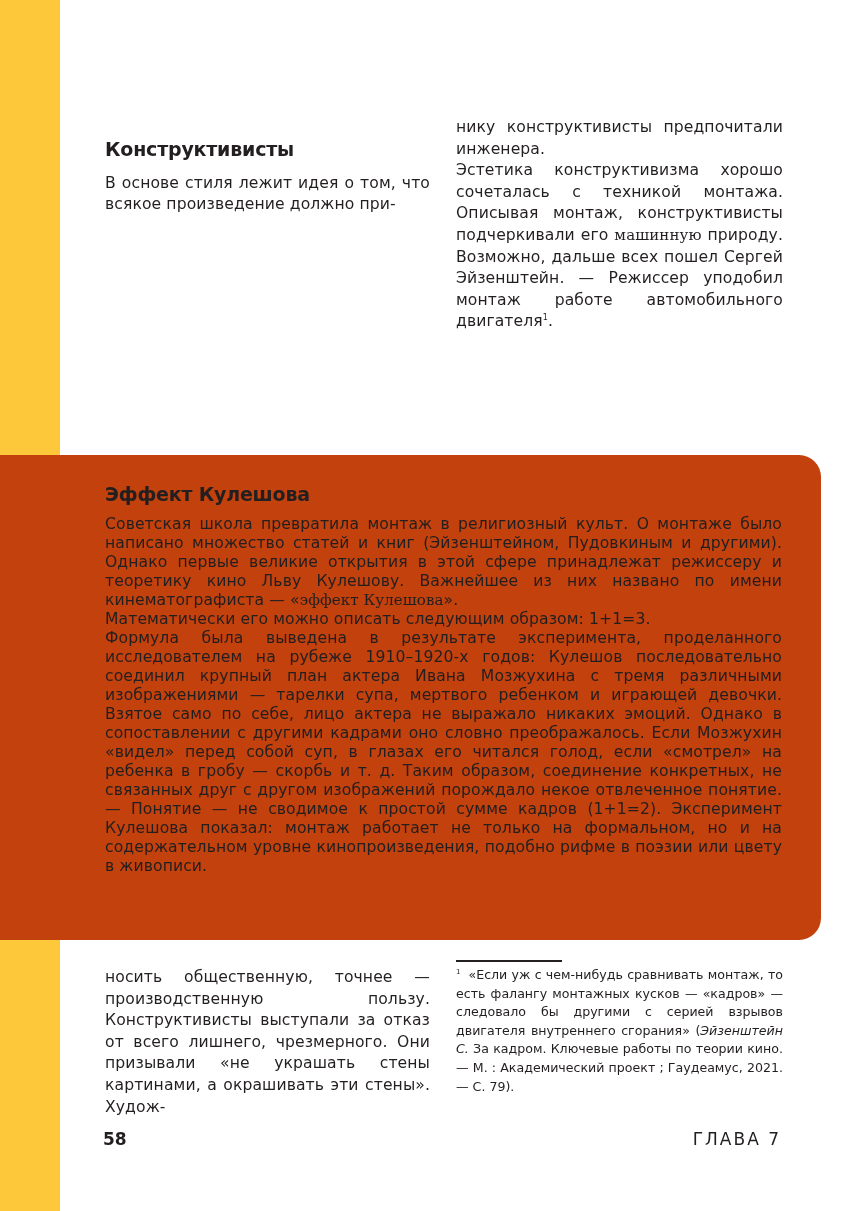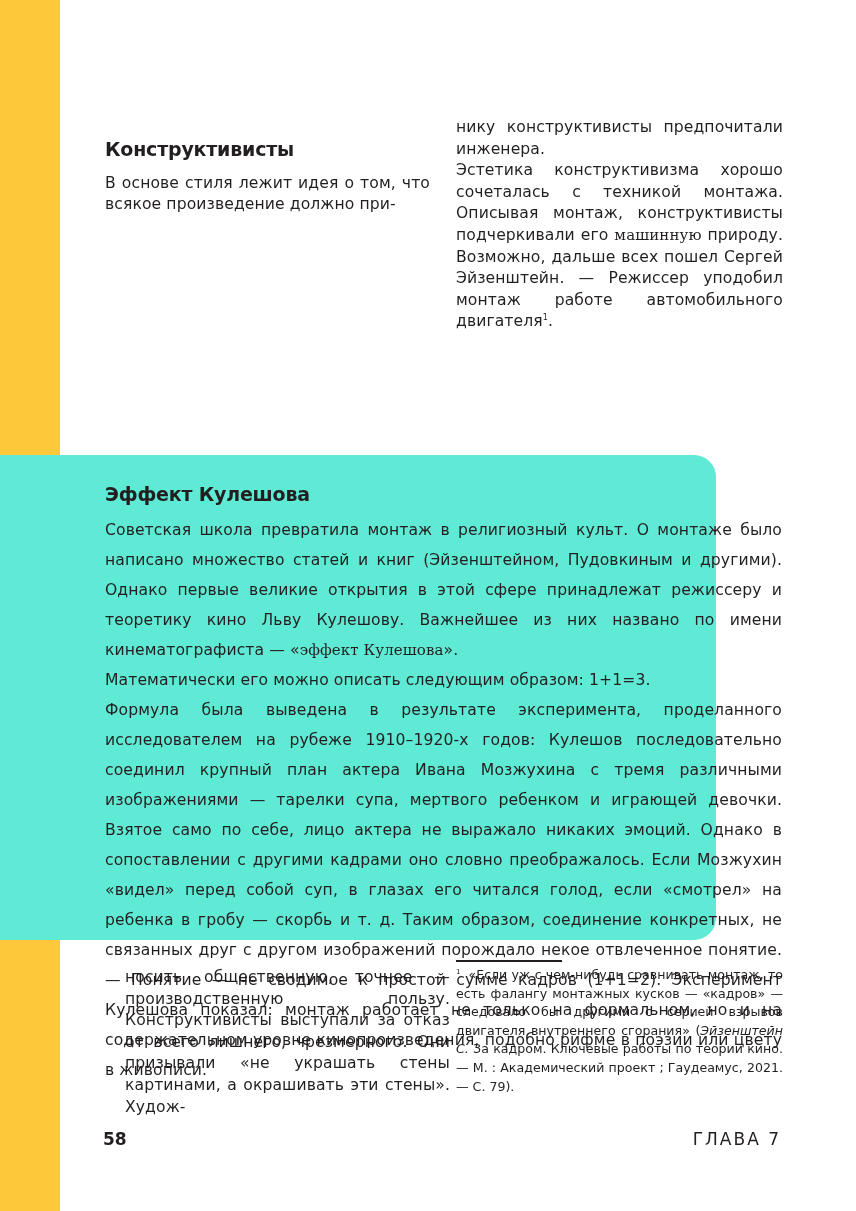--- a/index.html
+++ b/index.html
@@ -10,26 +10,26 @@
   }
   .strip { position: absolute; left: 0; top: 0; width: 60px; height: 1211px; background: #fdc93a; }
   .col { position: absolute; font-size: 15.6px; line-height: 21.6px; text-align: justify; letter-spacing: 0.1px; }
   .col p { margin: 0; }
   .col-l { left: 105px; width: 325px; }
   .col-r { left: 456px; width: 327px; }
   h2 { margin: 0; font-weight: bold; font-size: 19px; letter-spacing: -0.2px; }
   .serif-i { font-family: "DejaVu Serif", serif; font-size: 15px; }
   sup { font-size: 8px; line-height: 0; }
   .box {
-    position: absolute; left: 0; top: 455px; width: 716px; height: 485px;
-    background: #5eead4; border-radius: 0 22px 22px 0;
+    position: absolute; left: 0; top: 455px; width: 821px; height: 485px;
+    background: #c2410c; border-radius: 0 22px 22px 0;
   }
   .box-inner { position: absolute; left: 105px; top: 28px; width: 677px; }
   .box-inner h2 { margin-bottom: 10px; }
-  .box-inner .txt { font-size: 15.6px; line-height: 30px; text-align: justify; letter-spacing: 0.1px; }
+  .box-inner .txt { font-size: 15.6px; line-height: 19px; text-align: justify; letter-spacing: 0.1px; }
   .box-inner .txt p { margin: 0; }
   .fn-rule { position: absolute; left: 456px; top: 960px; width: 106px; height: 1.5px; background: #231f20; }
   .fn { position: absolute; left: 456px; top: 966px; width: 327px; font-size: 12.6px; line-height: 18.6px; text-align: justify; }
   .fn sup { font-size: 7px; margin-right: 8px; }
   .fn .it { font-style: italic; }
   .pagenum { position: absolute; left: 103px; top: 1129px; font-weight: bold; font-size: 17px; }
   .chapter { position: absolute; right: 75px; top: 1129px; font-size: 17px; letter-spacing: 2px; }
 </style>
 </head>
 <body>
@@ -50,21 +50,21 @@
   <div class="box-inner">
     <h2>Эффект Кулешова</h2>
     <div class="txt">
       <p><span>Советская школа превратила монтаж в религиозный культ. О монтаже было написано множество статей и книг (Эйзенштейном, Пудовкиным и другими). Однако первые великие открытия в этой сфере принадлежат режиссеру и теоретику кино Льву Кулешову. Важнейшее из них названо по имени кинематографиста — «</span><span class="serif-i">эффект Кулешова</span><span>».</span></p>
       <p>Математически его можно описать следующим образом: 1+1=3.</p>
       <p>Формула была выведена в результате эксперимента, проделанного исследователем на рубеже 1910–1920-х годов: Кулешов последовательно соединил крупный план актера Ивана Мозжухина с тремя различными изображениями — тарелки супа, мертвого ребенком и играющей девочки. Взятое само по себе, лицо актера не выражало никаких эмоций. Однако в сопоставлении с другими кадрами оно словно преображалось. Если Мозжухин «видел» перед собой суп, в глазах его читался голод, если «смотрел» на ребенка в гробу — скорбь и т. д. Таким образом, соединение конкретных, не связанных друг с другом изображений порождало некое отвлеченное понятие. — Понятие — не сводимое к простой сумме кадров (1+1=2). Эксперимент Кулешова показал: монтаж работает не только на формальном, но и на содержательном уровне кинопроизведения, подобно рифме в поэзии или цвету в живописи.</p>
     </div>
   </div>
 </div>
 
-<div class="col col-l" style="top:967px;margin-left:20px;">
+<div class="col col-l" style="top:967px;">
   <p>носить общественную, точнее — производственную пользу. Конструктивисты выступали за отказ от всего лишнего, чрезмерного. Они призывали «не украшать стены картинами, а окрашивать эти стены». Худож-</p>
 </div>
 
 <div class="fn-rule"></div>
 <div class="fn">
   <sup>1</sup><span>«Если уж с чем-нибудь сравнивать монтаж, то есть фалангу монтажных кусков — «кадров» — следовало бы другими с серией взрывов двигателя внутреннего сгорания» (</span><span class="it">Эйзенштейн С.</span><span> За кадром. Ключевые работы по теории кино. — М. : Академический проект ; Гаудеамус, 2021. — С. 79).</span>
 </div>
 
 <div class="pagenum">58</div>
 <div class="chapter">ГЛАВА 7</div>

